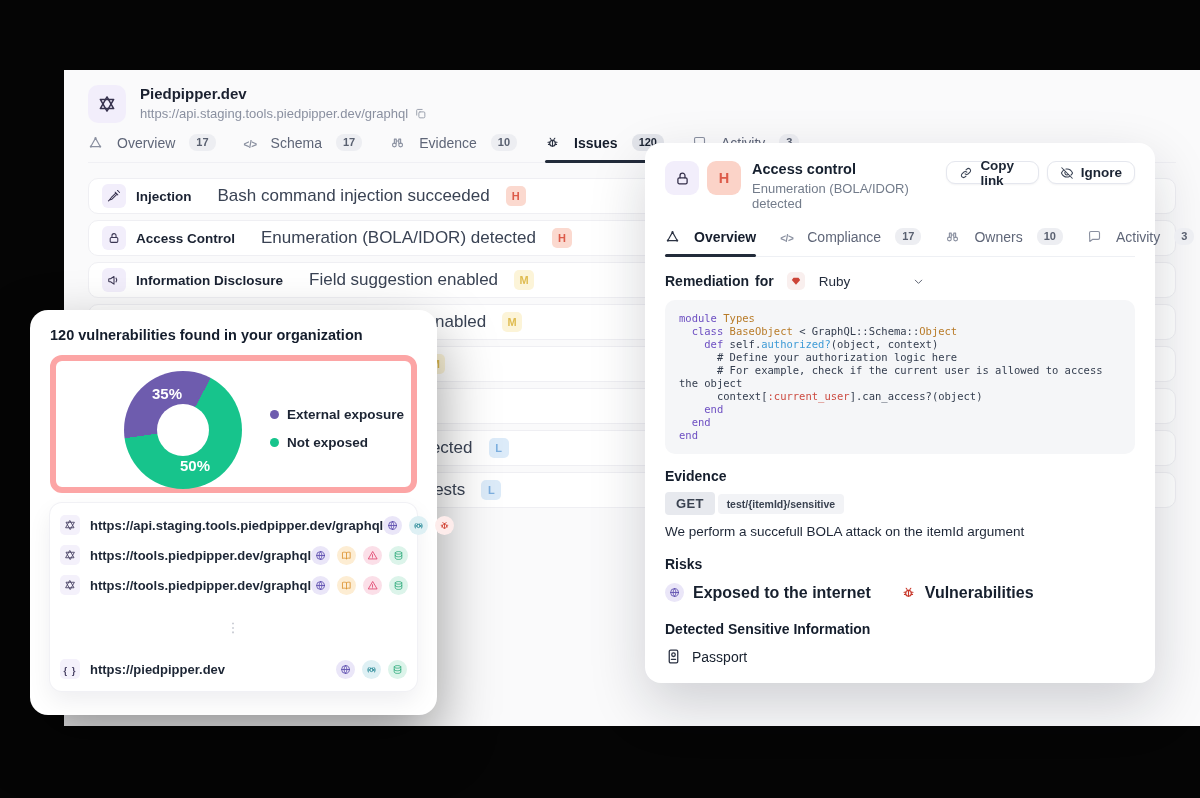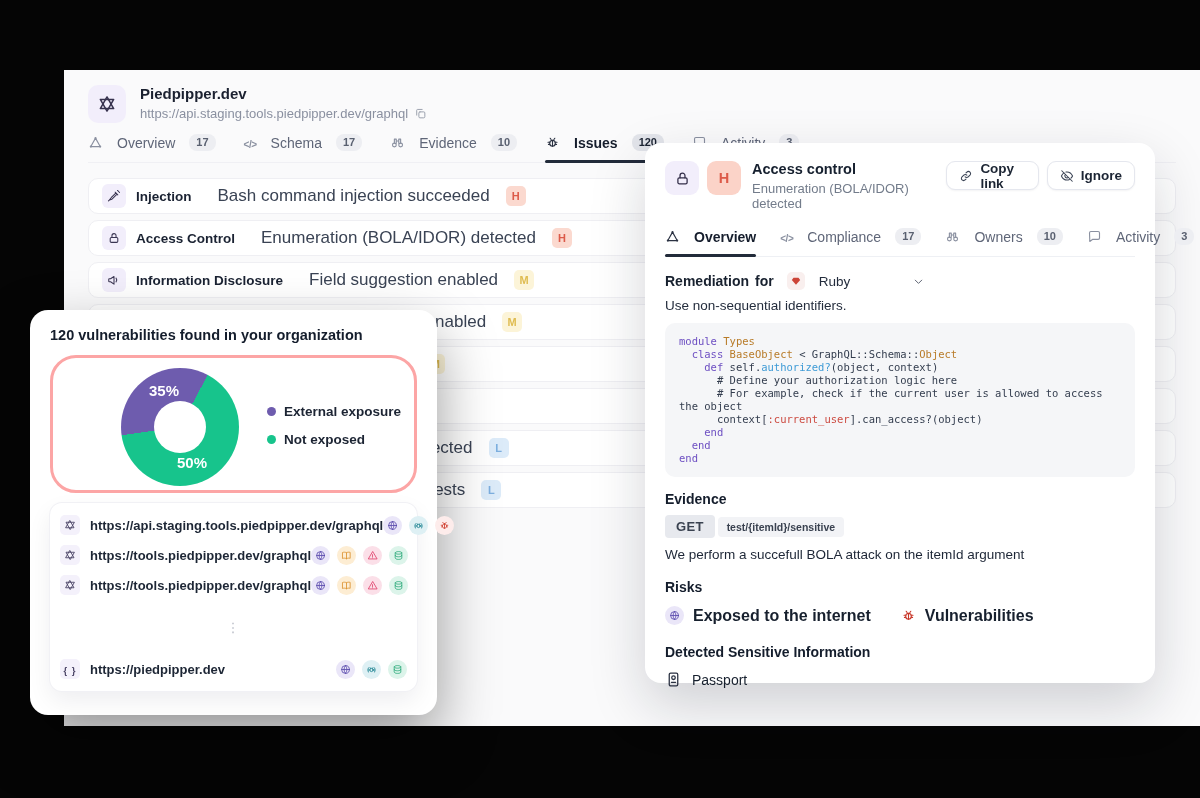--- a/index.html
+++ b/index.html
@@ -42,21 +42,21 @@
   .sev{margin-left:16px;width:20px;height:20px;border-radius:5px;font-size:11px;font-weight:700;
        display:flex;align-items:center;justify-content:center;flex:none;}
   .sev-H{background:#fbd9cf;color:#dc5a49;}
   .sev-M{background:#fcf4d8;color:#dfbc52;}
   .sev-L{background:#dcebf9;color:#7dafdf;}
 
   
   .card{position:absolute;left:30px;top:310px;width:407px;height:405px;background:#fff;border-radius:18px;
         box-shadow:0 26px 60px rgba(0,0,0,.4);padding:17px 20px;z-index:3;}
   .card-title{font-size:14.5px;font-weight:700;color:#141d2c;}
-  .chart-box{margin-top:12px;border:3px solid #fca5a5;border-radius:26px;height:138px;position:relative;background:#fff;}
+  .chart-box{margin-top:12px;border:6px solid #fca5a5;border-radius:12px;height:138px;position:relative;background:#fff;}
   .donut{position:absolute;left:68px;top:10px;width:118px;height:118px;border-radius:50%;}
   .donut::after{content:"";position:absolute;left:33px;top:33px;width:52px;height:52px;background:#fff;border-radius:50%;}
   .dlabel{position:absolute;color:#fff;font-weight:700;font-size:15px;z-index:2;}
   .dl-0{left:28px;top:14px;}
   .dl-1{left:56px;top:86px;}
   .legend{position:absolute;left:214px;top:46px;display:flex;flex-direction:column;gap:13px;}
   .leg-item{display:flex;align-items:center;gap:8px;font-size:13.5px;font-weight:600;color:#1c2433;}
   .leg-dot{width:9px;height:9px;border-radius:50%;flex:none;}
   .endp-title{margin-top:15px;font-size:14px;font-weight:700;color:#141d2c;}
   .endp-box{margin-top:10px;height:188px;border-radius:12px;background:#fff;
@@ -85,21 +85,21 @@
          box-shadow:0 22px 55px rgba(16,24,40,.18);padding:18px 20px;z-index:2;}
   .p-head{display:flex;align-items:flex-start;}
   .p-chip{width:34px;height:34px;border-radius:9px;display:flex;align-items:center;justify-content:center;flex:none;}
   .p-chip.lock{background:#f2eefb;color:#332e49;margin-right:8px;}
   .p-chip.lock svg{width:17px;height:17px;}
   .p-chip.sevH{background:#fbd3c8;color:#dc5a49;font-weight:700;font-size:14.5px;}
   .p-titles{margin-left:11px;}
   .p-title{font-size:14.5px;font-weight:700;color:#16202f;}
   .p-sub{font-size:13px;color:#737c8b;margin-top:4px;}
   .p-actions{margin-left:auto;display:flex;gap:8px;}
-  .btn{display:flex;align-items:center;gap:7px;height:29px;padding:0 12px;background:#fff;
+  .btn{display:flex;align-items:center;gap:7px;height:23px;padding:0 12px;background:#fff;
        border:1px solid #e5e7ee;border-radius:9px;font-size:13.5px;font-weight:600;color:#1b2433;
        box-shadow:0 1px 2px rgba(16,24,40,.05);cursor:default;}
   .btn .bicon{color:#3a4354;}
   .btn .bicon svg{width:14px;height:14px;}
   .p-tabs{margin-top:17px;border-bottom:1px solid #eef0f4;gap:24px;}
   .p-remed{margin-top:15px;display:flex;align-items:center;}
   .remed-label{font-size:14px;font-weight:700;color:#17202e;}
   .remed-for{font-size:14px;font-weight:700;color:#17202e;margin-left:6px;}
   .lang-select{display:flex;align-items:center;margin-left:13px;gap:8px;cursor:default;}
   .gem{width:18px;height:18px;border-radius:5px;background:#f9efee;display:flex;align-items:center;justify-content:center;color:#cc4437;}
@@ -543,21 +543,20 @@
                 <path d="M6 4h12l4 5.5L12 21 2 9.5z" fill="currentColor"></path>
               </svg>
             </span>
           </span>
         <span class="lang-name">Ruby</span>
         <span class="chev"><span><svg viewBox="0 0 24 24" fill="none" stroke="currentColor" stroke-width="1.8" stroke-linecap="round" stroke-linejoin="round" width="100%" height="100%">
                 <path d="M6 9.5l6 6 6-6"></path>
               </svg></span></span>
       </span>
     </div>
-    <div class="remed-hint">Use non-sequential identifiers.</div>
 
     <div class="codeblock" id="code"><div><span class="tok-k">module </span><span class="tok-c">Types</span></div><div><span class="tok-p">  </span><span class="tok-k">class </span><span class="tok-c">BaseObject</span><span class="tok-p"> &lt; GraphQL::Schema::</span><span class="tok-c">Object</span></div><div><span class="tok-p">    </span><span class="tok-k">def </span><span class="tok-p">self.</span><span class="tok-b">authorized?</span><span class="tok-p">(object, context)</span></div><div><span class="tok-p">      # Define your authorization logic here</span></div><div><span class="tok-p">      # For example, check if the current user is allowed to access</span></div><div><span class="tok-p">the object</span></div><div><span class="tok-p">      context[</span><span class="tok-r">:current_user</span><span class="tok-p">].can_access?(object)</span></div><div><span class="tok-p">    </span><span class="tok-k">end</span></div><div><span class="tok-p">  </span><span class="tok-k">end</span></div><div><span class="tok-k">end</span></div></div>
 
     <div class="m-evidence">
       <div class="p-h">Evidence</div>
       <div class="ev-badges">
         <span class="get-pill">GET</span>
         <span class="path-pill">test/{itemId}/sensitive</span>
       </div>
       <div class="ev-text">We perform a succefull BOLA attack on the itemId argument</div>

